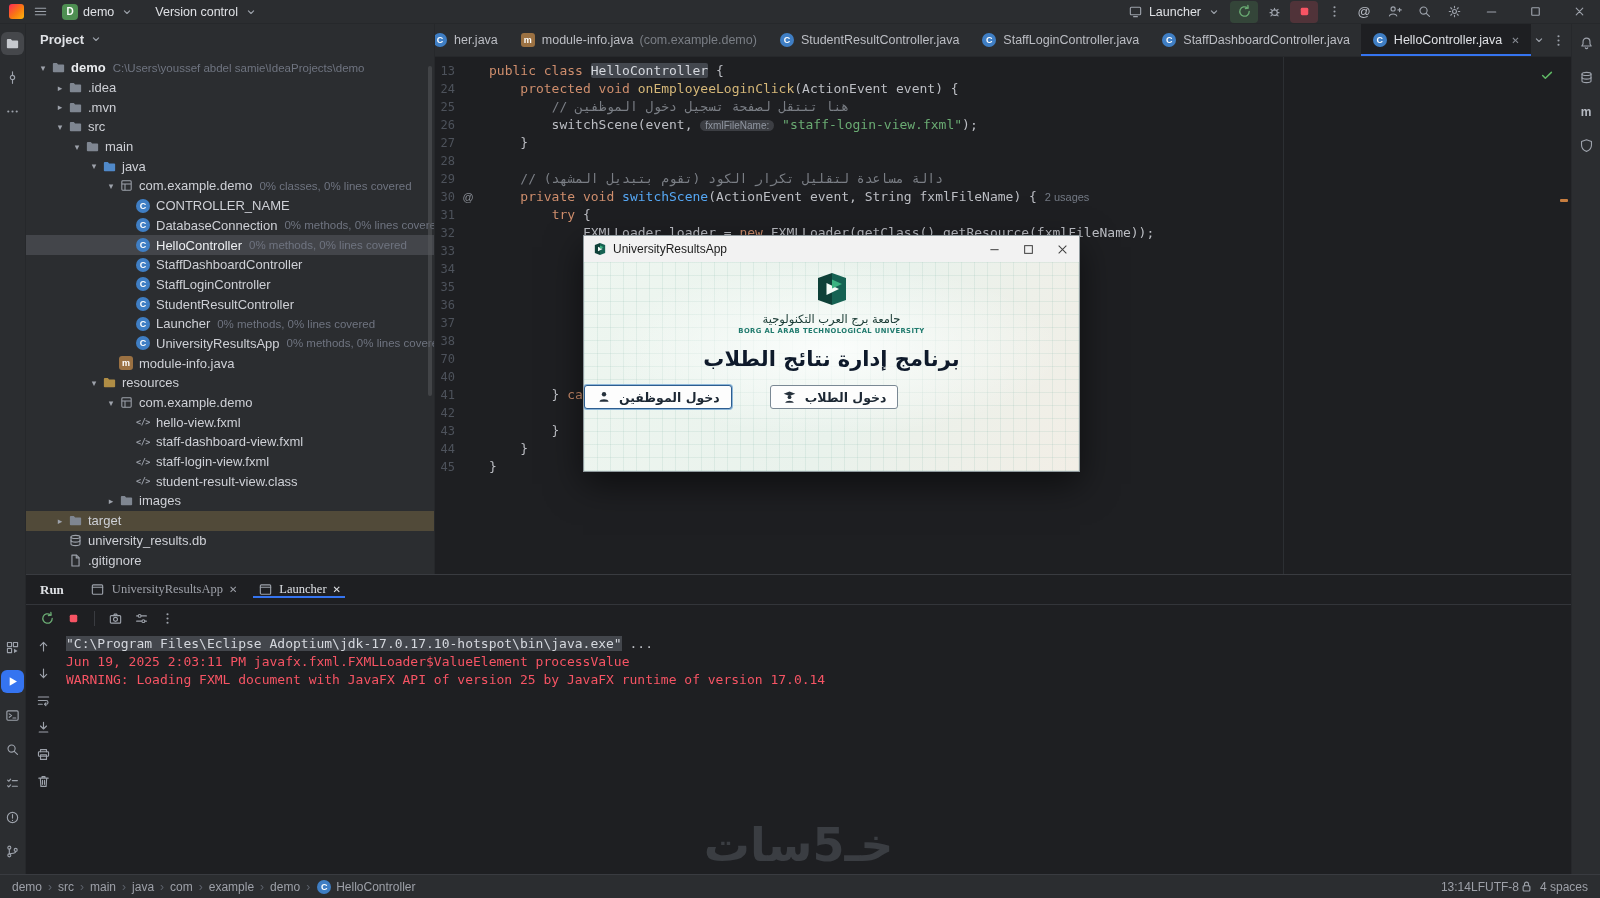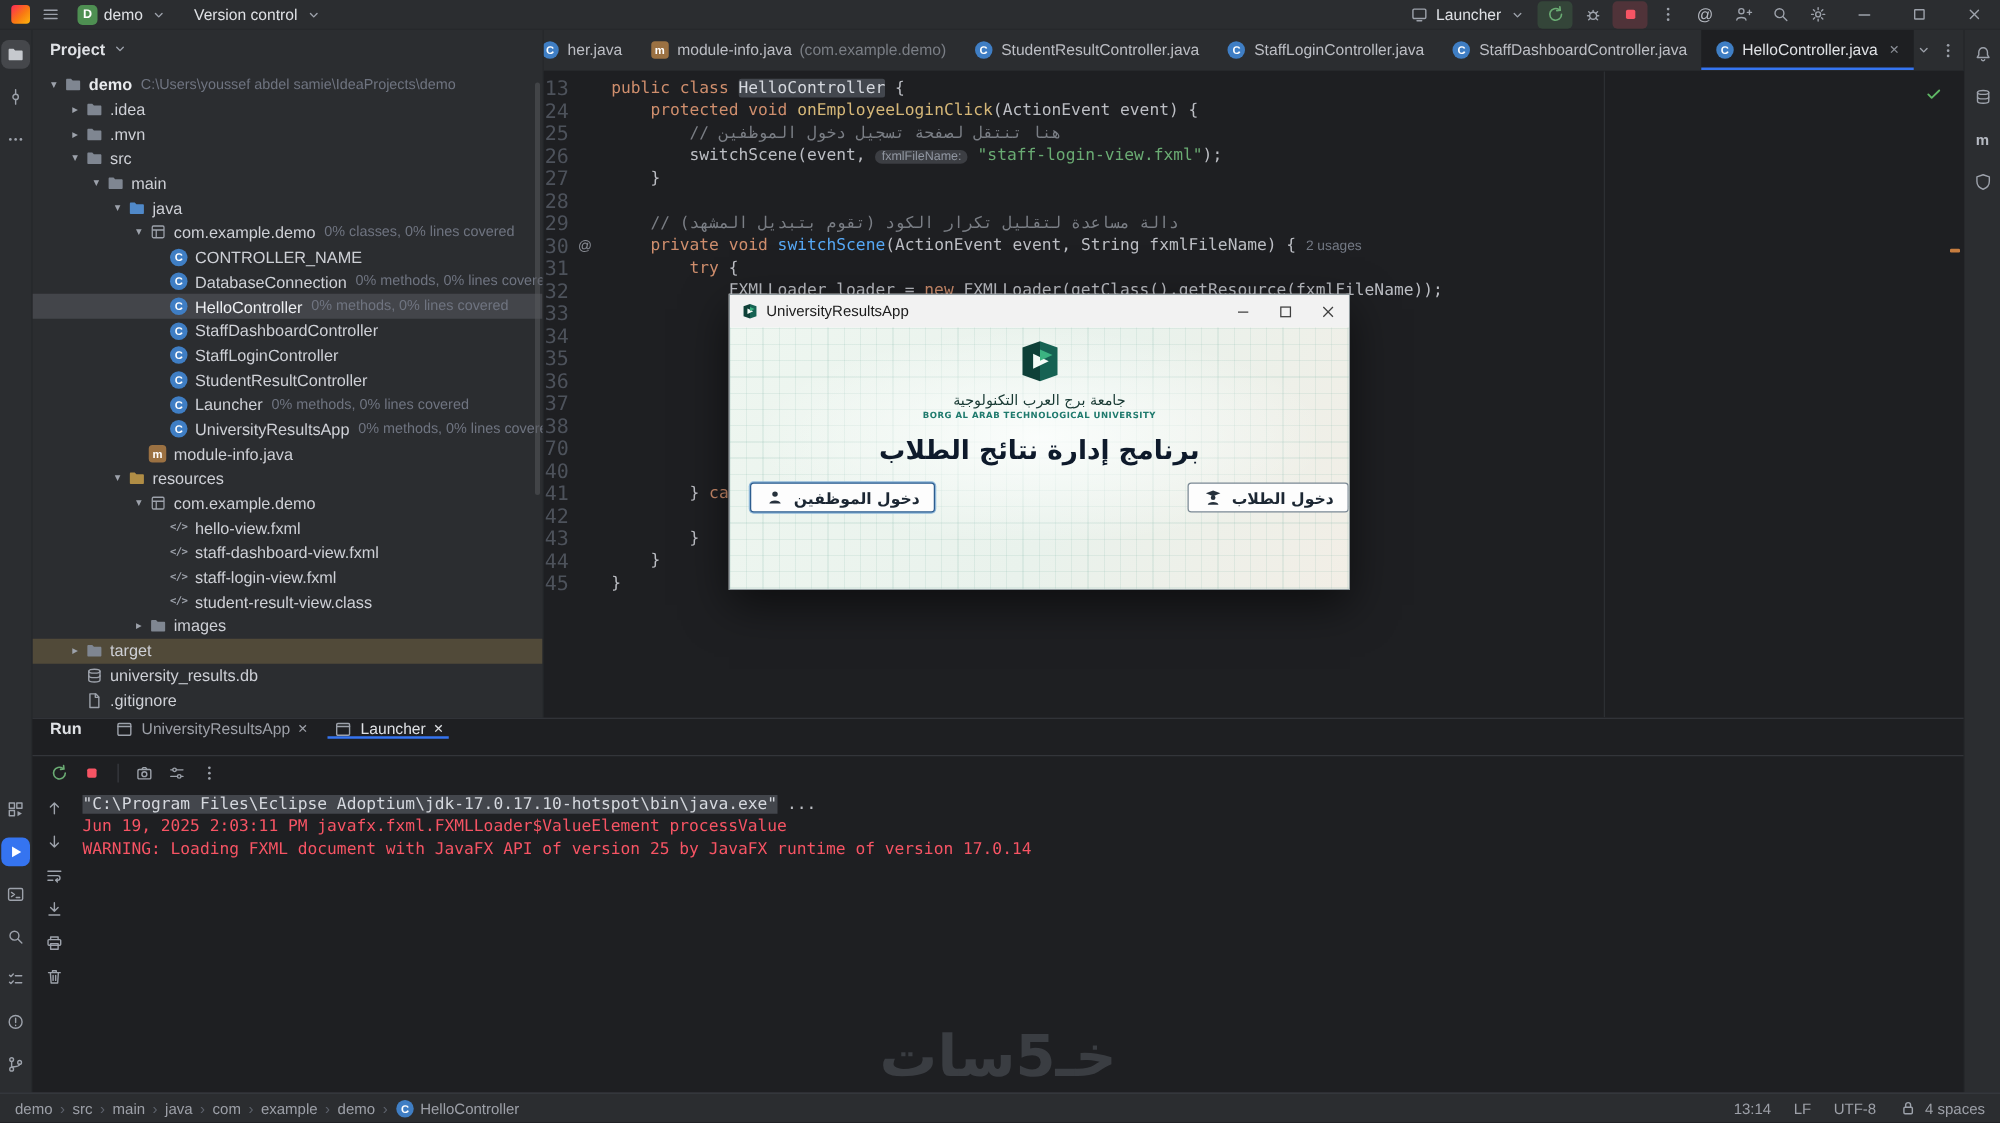--- a/index.html
+++ b/index.html
@@ -57,35 +57,35 @@
   .tab { display:flex; align-items:center; gap:6px; padding:0 11px; color:#bcbec4; font-size:12.5px; position:relative; white-space:nowrap; }
   .tab.cut { margin-left:-14px; }
   .tab.active { background:#1e1f22; color:#dfe1e5; }
   .tab.active::after { content:""; position:absolute; left:0; right:0; bottom:0; height:2px; background:#3574f0; }
   .tab .sfx { color:#7a7e85; }
   .tab .x { color:#8a8e96; font-size:10px; margin-left:3px; }
   .tab-right { margin-left:auto; display:flex; align-items:center; gap:4px; padding-right:6px; }
 
   .editor { flex:1; background:#1e1f22; position:relative; overflow:hidden; padding-top:5px; }
   .cline { display:flex; height:18px; line-height:18px; font-family:"DejaVu Sans Mono",monospace; font-size:13px; white-space:pre; }
-  .lnum { width:20px; text-align:right; color:#4d525b; font-size:16px; flex:none; }
+  .lnum { width:20px; text-align:right; color:#4d525b; font-size:12px; flex:none; }
   .lgut { width:26px; text-align:center; color:#8a8e96; font-size:11px; flex:none; font-family:"Liberation Sans",sans-serif; }
   .ltext { padding-left:8px; }
   .k { color:#cf8e6d; } .p { color:#bcbec4; } .c { color:#7a7e85; } .s { color:#6aab73; }
   .mg { color:#d5b778; } .mb { color:#56a8f5; }
   .hl { background:#43474e; border-radius:2px; color:#d5d8de; }
   .u { color:#747a85; font-family:"Liberation Sans",sans-serif; font-size:11px; }
   .hint { background:#3c3e43; color:#9096a1; border-radius:7px; padding:0 5px; font-size:10px; font-family:"Liberation Sans",sans-serif; }
   .mguide { position:absolute; top:0; bottom:0; left:848px; width:1px; background:#2c2f33; }
   .echeck { position:absolute; top:10px; right:16px; }
   .omark { position:absolute; top:142px; right:3px; width:8px; height:3px; background:#c77d3f; border-radius:1px; }
 
   
   .run-panel { flex:1; border-top:1px solid #393b40; background:#1e1f22; display:flex; flex-direction:column; min-height:0; }
-  .run-header { height:30px; flex:none; display:flex; align-items:flex-start; border-bottom:1px solid #33353a; }
+  .run-header { height:30px; flex:none; display:flex; align-items:center; border-bottom:1px solid #33353a;font-family:Liberation Serif, serif; }
   .run-title { font-weight:bold; display:flex; align-items:center; padding:0 16px 0 14px; }
   .rtab { display:flex; align-items:center; gap:6px; padding:0 10px; color:#9da0a8; font-size:12.5px; position:relative; }
   .rtab.active { color:#dfe1e5; }
   .rtab.active::after { content:""; position:absolute; left:6px; right:6px; bottom:0; height:2px; background:#3574f0; }
   .rtab .x { font-size:10px; }
   .run-toolbar { height:27px; flex:none; display:flex; align-items:center; padding-left:10px; gap:3px; }
   .rt-btn { width:23px; height:22px; display:flex; align-items:center; justify-content:center; border-radius:4px; }
   .vdiv { width:1px; height:15px; background:#393b40; margin:0 6px; }
   .console { flex:1; position:relative; font-family:"DejaVu Sans Mono",monospace; font-size:13px; min-height:0; }
   .congut { position:absolute; left:5px; top:4px; width:24px; display:flex; flex-direction:column; align-items:center; gap:7px; }
@@ -94,41 +94,41 @@
   .conline { height:18px; line-height:18px; white-space:pre; }
   .sel { background:#43464c; color:#d5d8de; }
   .err { color:#f75464; } .cp { color:#bcbec4; }
   .wm { position:absolute; bottom:2px; left:50%; transform:translateX(-50%); font-size:46px; font-weight:bold; color:#3a3d42; font-family:"DejaVu Sans",sans-serif; direction:rtl; letter-spacing:2px; }
 
   
   .statusbar { height:24px; flex:none; background:#2b2d30; border-top:1px solid #393b40; display:flex; align-items:center; padding:0 12px; font-size:12px; color:#9da0a8; }
   #crumbs { display:flex; align-items:center; }
   .crumb { display:flex; align-items:center; gap:4px; }
   .bc-sep { color:#5c616b; margin:0 6px; }
-  #status-right { margin-left:auto; display:flex; align-items:center; gap:18px; }
+  #status-right { margin-left:auto; display:flex; align-items:center; }
   .sw { display:flex; align-items:center; gap:5px; }
 
   
   .jfx { position:absolute; left:583px; top:235px; width:497px; height:237px; background:#fff; border:1px solid #8f999d; box-shadow:0 12px 34px rgba(0,0,0,.55); z-index:40; display:flex; flex-direction:column; }
   .jfx-tb { height:26px; flex:none; background:#f2f2f2; display:flex; align-items:center; gap:6px; padding-left:8px; }
   .jfx-title { font-size:12px; color:#1b1b1b; }
   .jfx-ctrl { margin-left:auto; display:flex; height:100%; }
   .jfx-cbtn { width:34px; display:flex; align-items:center; justify-content:center; }
   .jfx-body { flex:1; position:relative; text-align:center; overflow:hidden; font-family:"DejaVu Sans",sans-serif;
     background:
       radial-gradient(ellipse 62% 55% at 50% 42%, rgba(252,254,253,.92), rgba(252,254,253,0) 75%),
       repeating-linear-gradient(0deg, rgba(110,170,155,.13) 0 1px, transparent 1px 13px),
       repeating-linear-gradient(90deg, rgba(110,170,155,.13) 0 1px, transparent 1px 13px),
       linear-gradient(115deg,#eef6f0,#e9f2ec 55%,#f2eee6);
   }
   .jfx-logo { margin-top:8px; }
   .univ-ar { font-size:11.5px; color:#173832; margin-top:1px; direction:rtl; }
   .univ-en { font-size:6.8px; color:#1f7a6d; font-weight:bold; letter-spacing:.4px; margin-top:1px; }
   .jfx-big { font-size:21px; font-weight:bold; color:#0e1a2b; margin-top:12px; direction:rtl; }
-  .jfx-btns { display:flex; justify-content:space-between; gap:38px; margin-top:14px;padding-left:16px; }
+  .jfx-btns { display:flex; justify-content:flex-start; gap:38px; margin-top:14px; }
   .jfx-btn { display:flex; align-items:center; gap:7px; background:#fdfdfd; border:1px solid #7a8894; border-radius:3px; padding:3px 11px; font-size:12.5px; font-weight:bold; color:#1c2733; font-family:"DejaVu Sans",sans-serif; direction:rtl; }
   .jfx-btn.focused { border-color:#2d5d8f; box-shadow:0 0 0 1px #8db6d8; }
 </style>
 </head>
 <body>
 
 <div class="app">
 
   <div class="titlebar">
     <div class="tb-left">

